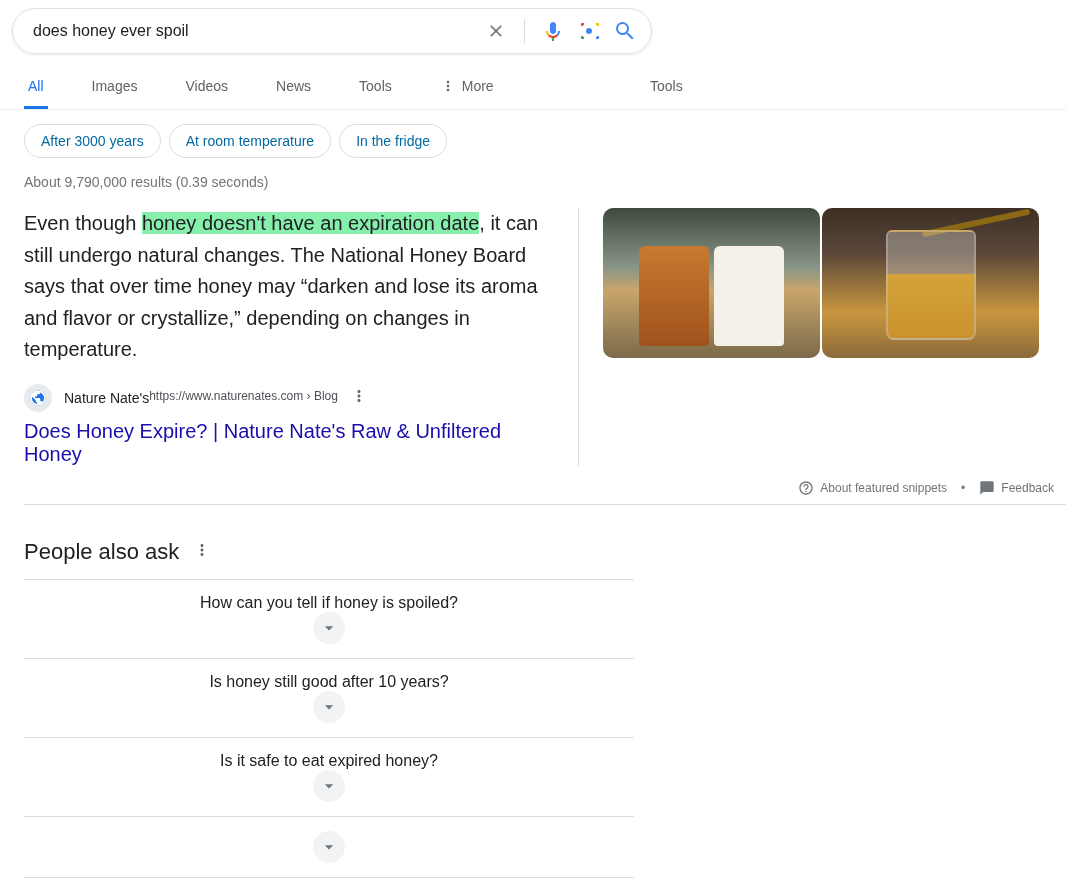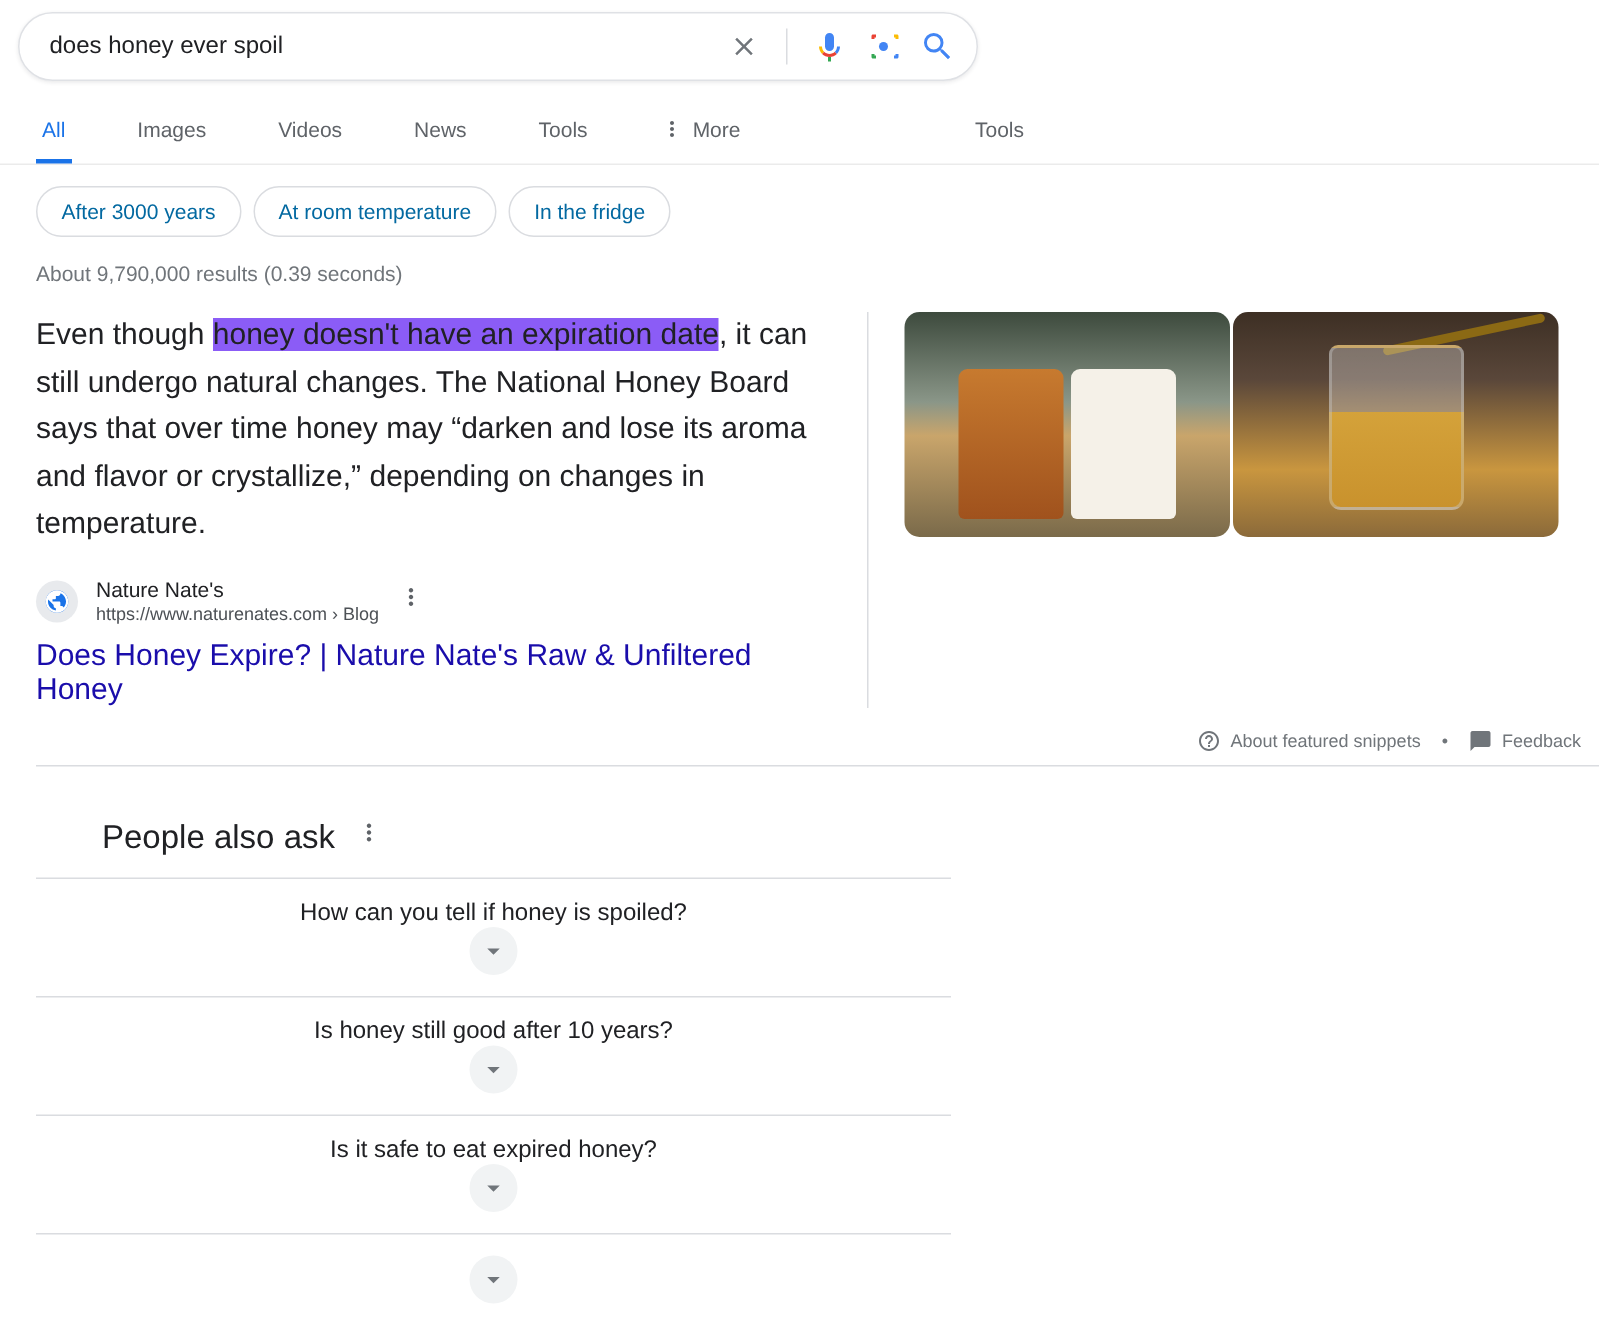--- a/index.html
+++ b/index.html
@@ -20,46 +20,46 @@
     .tools-btn { position: absolute; left: 646px; top: 12px; font-size: 14px; color: #5f6368; padding: 12px 4px; cursor: pointer; }
 
     .chips { display: flex; gap: 8px; padding: 14px 0 0 24px; }
     .chip { border: 1px solid #dadce0; border-radius: 18px; padding: 8px 16px; font-size: 14px; color: #0369a1; background: #fff; cursor: pointer; }
 
     .result-stats { padding: 16px 0 0 24px; font-size: 14px; color: #70757a; }
 
     .featured { display: flex; padding: 18px 0 0 24px; gap: 24px; }
     .featured-left { width: 555px; border-right: 1px solid #dadce0; padding-right: 20px; }
     .snippet-text { font-size: 20px; line-height: 1.58; color: #202124; }
-    .highlight { background: #8b5cf6; }
+    .highlight { background: #86efac; }
     
     .source-row { display: flex; align-items: center; gap: 12px; padding-top: 18px; }
     .favicon { width: 28px; height: 28px; border-radius: 50%; background: #e8eaed; display: flex; align-items: center; justify-content: center; }
-    .source-info { display: flex; flex-direction: column; line-height: 1.3; }
+    .source-info { display: flex; line-height: 1.3; }
     .source-name { font-size: 14px; color: #202124; }
     .source-url { font-size: 12px; color: #4d5156; }
     .result-title { font-size: 20px; color: #1a0dab; padding-top: 8px; cursor: pointer; }
     .kebab { color: #5f6368; font-size: 16px; cursor: pointer; }
 
     .featured-right { display: flex; gap: 2px; }
     .thumb { width: 217px; height: 150px; border-radius: 10px; }
     .thumb1 { background: linear-gradient(180deg, #3d4a3d 0%, #8a9688 40%, #c9a56b 55%, #7a6a4a 100%); position: relative; }
     .thumb2 { background: linear-gradient(180deg, #3d2f24 0%, #5a473a 30%, #c9963f 70%, #8b6a3a 100%); position: relative; }
     .jar { position: absolute; bottom: 12px; width: 70px; height: 100px; background: #f5f1e8; border-radius: 6px 6px 4px 4px; }
     .jar.a { left: 36px; background: linear-gradient(#c77a2f, #a0521d); }
     .jar.b { right: 36px; }
     .jar-single { position: absolute; bottom: 18px; left: 50%; transform: translateX(-50%); width: 90px; height: 110px; background: linear-gradient(180deg, rgba(245,245,245,.3) 0%, rgba(245,245,245,.3) 40%, #d4a23a 40%, #c9922d 100%); border-radius: 6px 6px 8px 8px; border: 2px solid rgba(200,200,200,.4); }
     .dipper { position: absolute; top: 12px; right: 8px; width: 110px; height: 6px; background: #8b6914; border-radius: 3px; transform: rotate(-12deg); }
 
     .featured-footer { display: flex; justify-content: flex-end; align-items: center; gap: 14px; padding: 14px 12px 8px 0; color: #70757a; font-size: 12px; border-bottom: 1px solid #dadce0; margin-left: 24px; }
     .ff-item { display: flex; align-items: center; gap: 6px; cursor: pointer; }
     .dot-sep { color: #70757a; }
 
     .paa { padding: 34px 0 0 24px; width: 634px; }
-    .paa-header { display: flex; align-items: center; gap: 14px; margin-left: 44px; }
+    .paa-header { display: flex; align-items: center; gap: 14px; }
     .paa-title { font-size: 22px; color: #202124; }
     .paa-list { padding-top: 14px; }
     .paa-item { border-top: 1px solid #dadce0; padding: 14px 0; display: flex; justify-content: space-between; align-items: center; cursor: pointer; flex-direction: column; }
     .paa-item:last-child { border-bottom: 1px solid #dadce0; }
     .paa-q { font-size: 16px; color: #202124; }
     .expand-btn { width: 32px; height: 32px; border-radius: 50%; background: #f1f3f4; display: flex; align-items: center; justify-content: center; }
     .feedback-link { text-align: right; font-size: 12px; color: #70757a; padding-top: 8px; cursor: pointer; }
 
     .videos-section { padding: 44px 0 0 24px; width: 634px; }
   </style>

